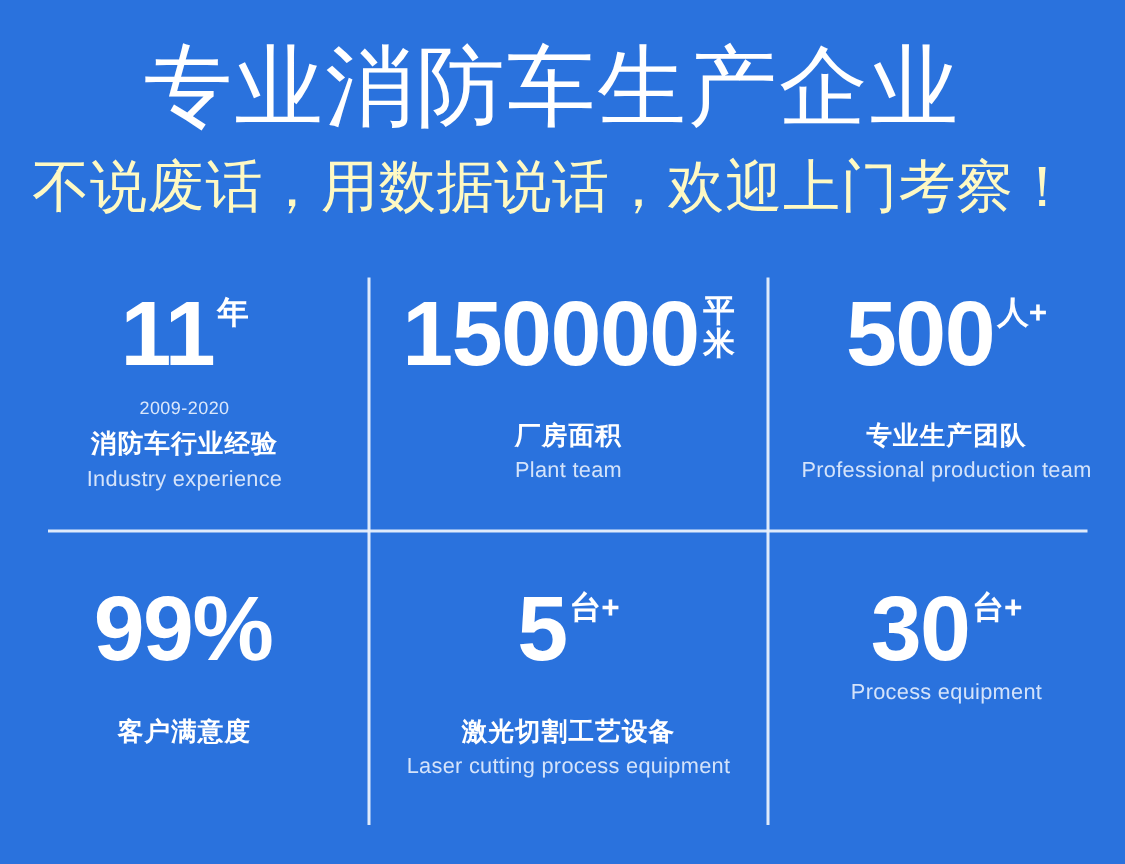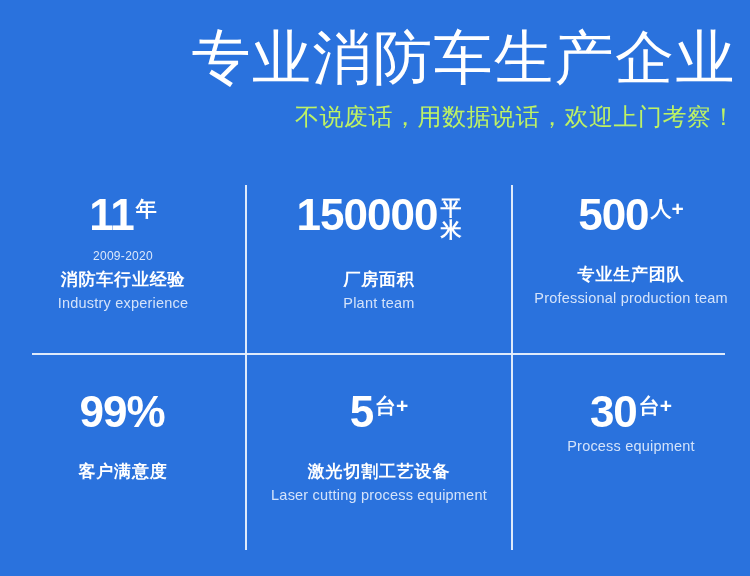--- a/index.html
+++ b/index.html
@@ -21,39 +21,39 @@
     background: #2a72dd;
     box-sizing: border-box;
   }
 
   
   .header {
     position: absolute;
     left: 0;
     top: 0;
     width: 736px;
-    text-align: right;
+    text-align: center;
   }
   .main-title {
     margin: 0;
     padding-top: 27px;
     font-size: 59px;
     line-height: 1.08;
     font-weight: 400;
     color: #ffffff;
     letter-spacing: 1.5px;
     white-space: nowrap;
   }
   .sub-title {
     margin: 0;
     padding-top: 11px;
-    font-size: 24px;
+    font-size: 38px;
     line-height: 1.25;
     font-weight: 400;
-    color: #bef264;
+    color: #fef9c3;
     letter-spacing: 0.5px;
     white-space: nowrap;
   }
 
   
   .stats-grid {
     position: absolute;
     left: 0;
     top: 178px;
     width: 750px;
@@ -74,21 +74,21 @@
   .stat-cell.row2 { padding-top: 37px; }
 
   .value-line {
     display: flex;
     align-items: flex-start;
     justify-content: center;
     line-height: 1;
     white-space: nowrap;
   }
   .big-number {
-    font-size: 44px;
+    font-size: 61px;
     font-weight: bold;
     color: #ffffff;
     line-height: 0.95;
     letter-spacing: -1px;
   }
   .unit {
     font-size: 21px;
     font-weight: bold;
     color: #ffffff;
     line-height: 1;

